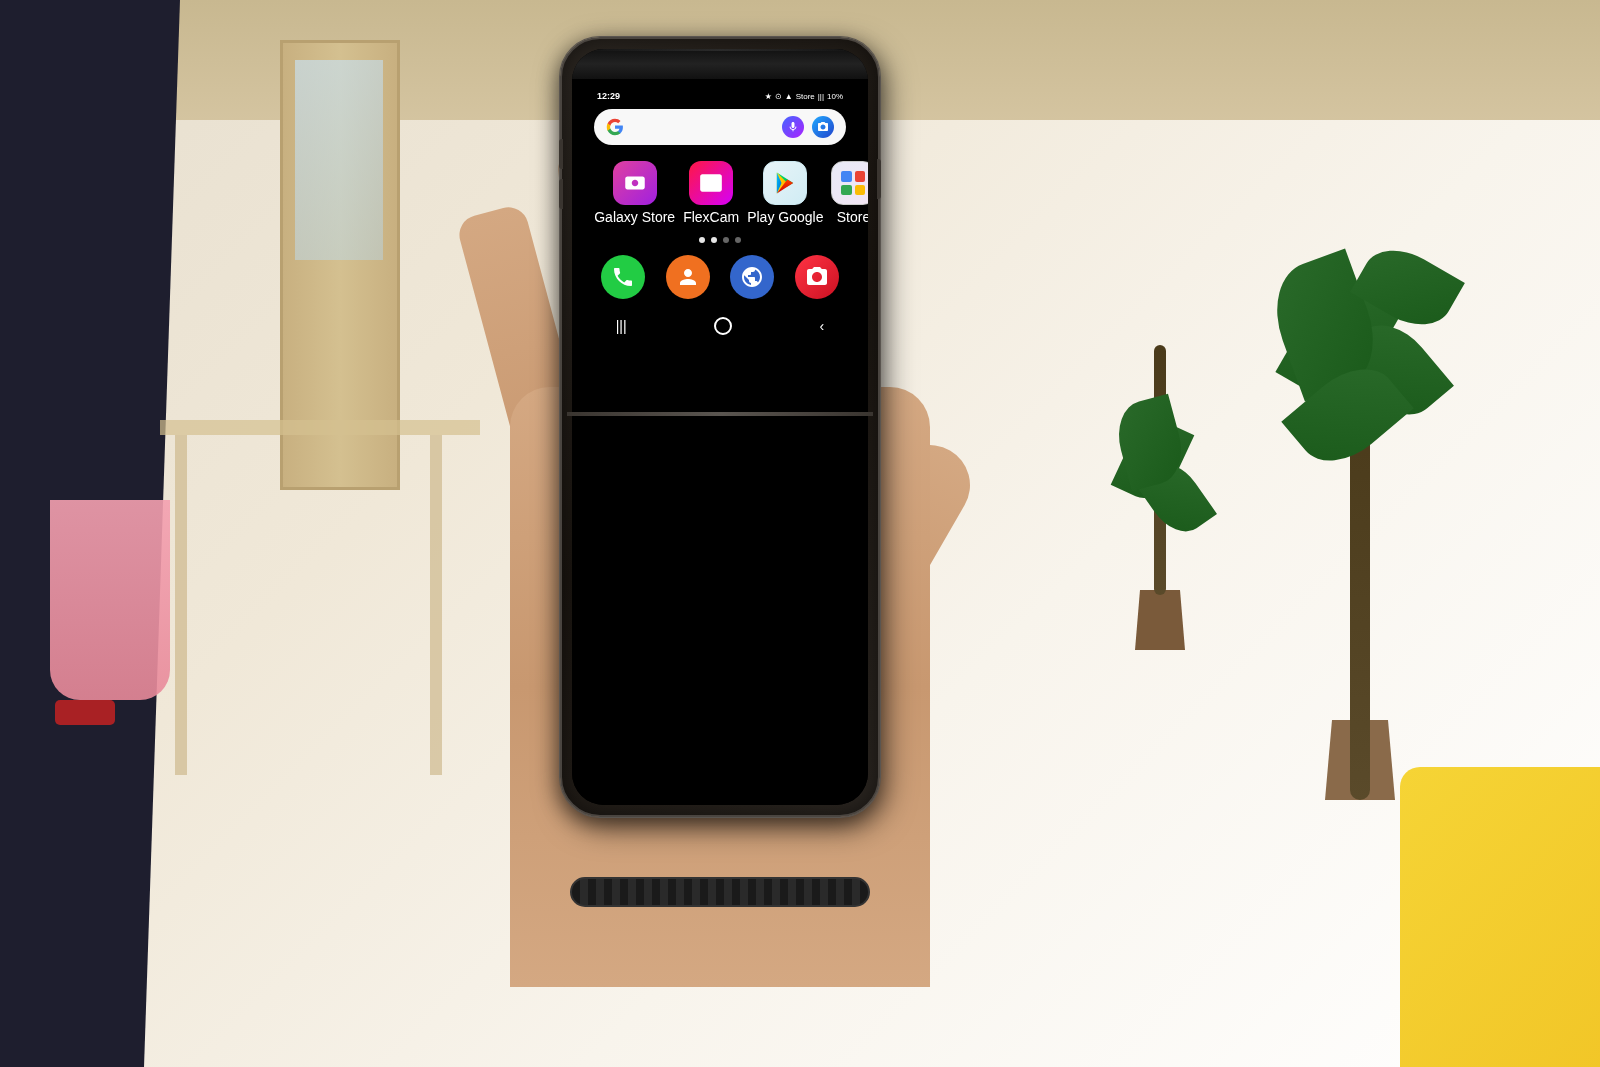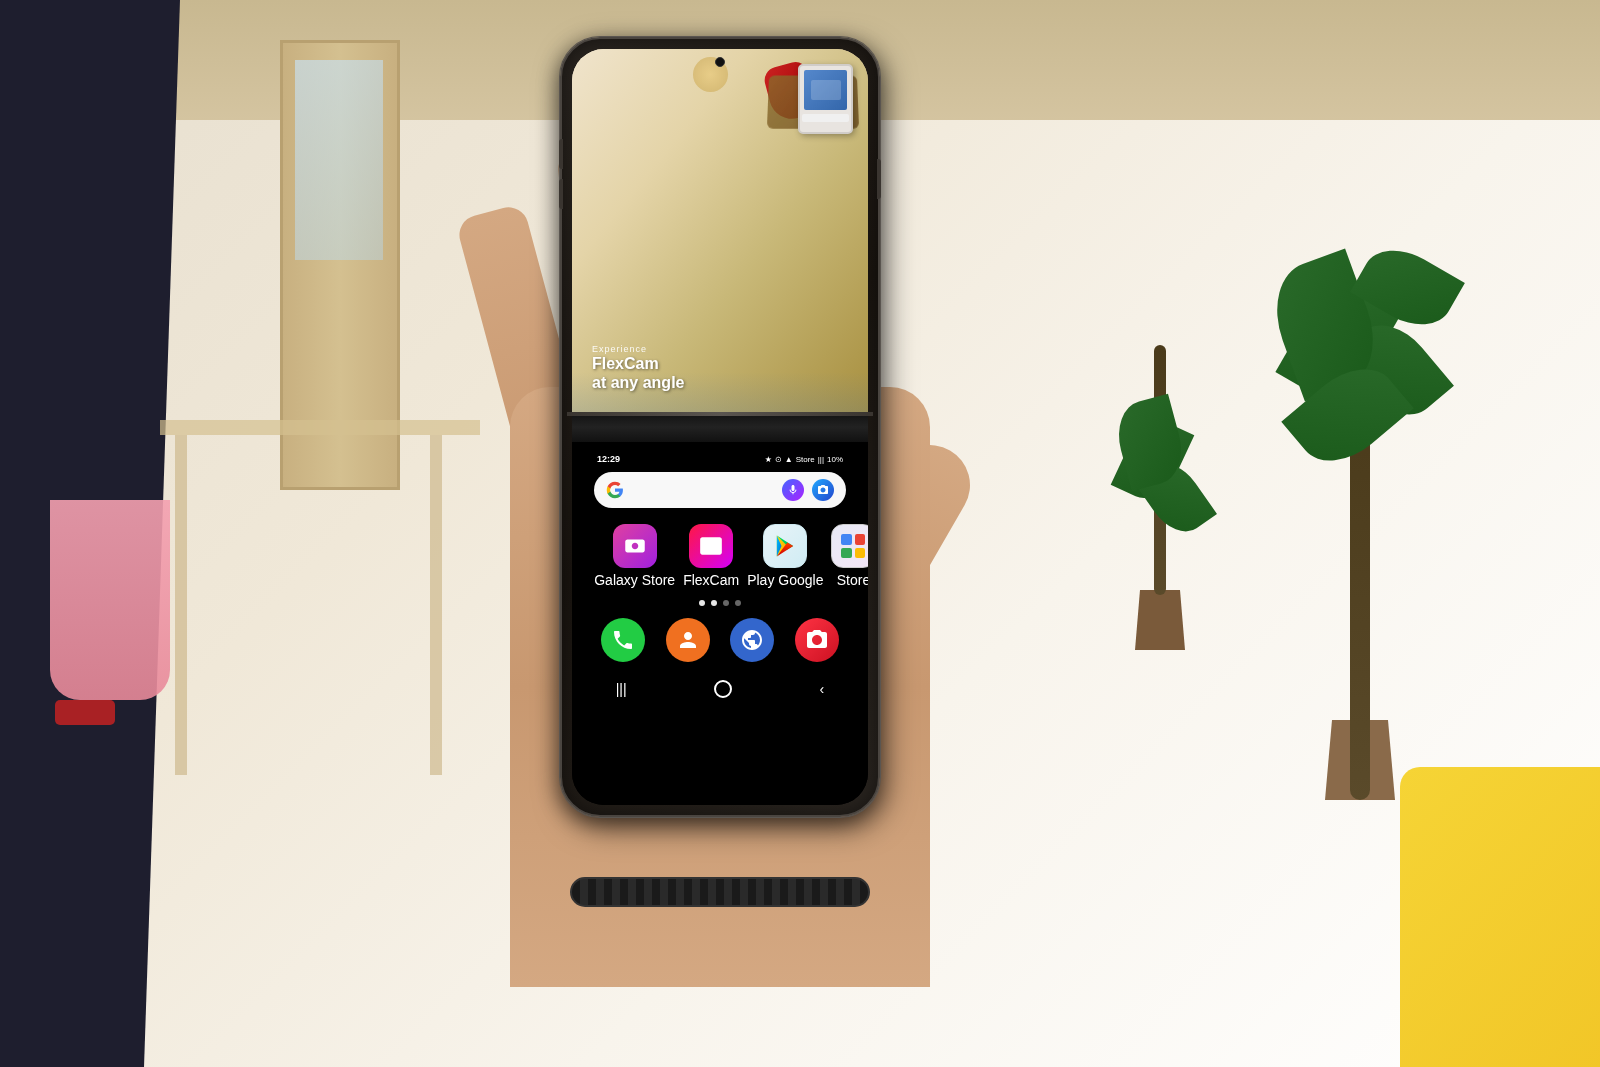--- a/index.html
+++ b/index.html
@@ -601,49 +601,20 @@
     <div class="phone-body">
 
       <div style="position:absolute;right:-3px;top:120px;width:4px;height:40px;background:#3a3530;border-radius:0 3px 3px 0;"></div>
       <div style="position:absolute;left:-3px;top:100px;width:4px;height:30px;background:#3a3530;border-radius:3px 0 0 3px;"></div>
       <div style="position:absolute;left:-3px;top:140px;width:4px;height:30px;background:#3a3530;border-radius:3px 0 0 3px;"></div>
 
       <div class="phone-hinge"></div>
 
       <div class="phone-screen">
 
-        <div class="screen-top-half">
-          <div class="screen-top-inner"></div>
-
-          <div style="position:absolute;right:55px;top:15px;width:45px;height:55px;background:linear-gradient(135deg,#cc2222,#990000);border-radius:15px 15px 25px 25px;transform:rotate(-15deg);"></div>
-          <div style="position:absolute;right:10px;top:25px;width:90px;height:55px;background:linear-gradient(135deg,#8a6a2a,#6a4a1a);border-radius:6px;opacity:0.8;transform:perspective(300px) rotateX(15deg);"></div>
-
-          <div class="phone-in-screen">
-            <div class="phone-in-screen-inner">
-              <div style="width:100%;height:100%;background:linear-gradient(135deg,#5588cc,#3366aa);display:flex;align-items:center;justify-content:center;">
-                <div style="width:30px;height:20px;background:rgba(255,255,255,0.2);border-radius:2px;"></div>
-              </div>
-            </div>
-            <div style="margin:2px;height:8px;background:#f0f0f0;border-radius:2px;"></div>
-          </div>
-
-          <div style="position:absolute;top:8px;right:140px;width:35px;height:35px;background:radial-gradient(circle,#e8c878,#c8a858);border-radius:50%;opacity:0.7;"></div>
-
-          <div style="position:absolute;bottom:0;left:0;right:0;height:40px;background:linear-gradient(to bottom, transparent, rgba(70,120,180,0.3));opacity:0.6;"></div>
-
-          <div class="flexcam-overlay">
-            <div class="flexcam-experience">Experience</div>
-            <div class="flexcam-title">
-              <span>FlexCam</span><br>
-              <span>at any angle</span>
-            </div>
-          </div>
-
-          <div style="position:absolute;top:8px;left:50%;transform:translateX(-50%);width:10px;height:10px;background:#111;border-radius:50%;border:1px solid #333;"></div>
-        </div>
 
         <div class="screen-hinge">
           <div style="position:absolute;top:0;left:0;right:0;height:2px;background:linear-gradient(to right,transparent,rgba(255,255,255,0.1),transparent);"></div>
         </div>
 
         <div class="screen-bottom-half">
 
           <div class="status-bar">
             <span class="status-time">12:29</span>
             <div class="status-icons">

